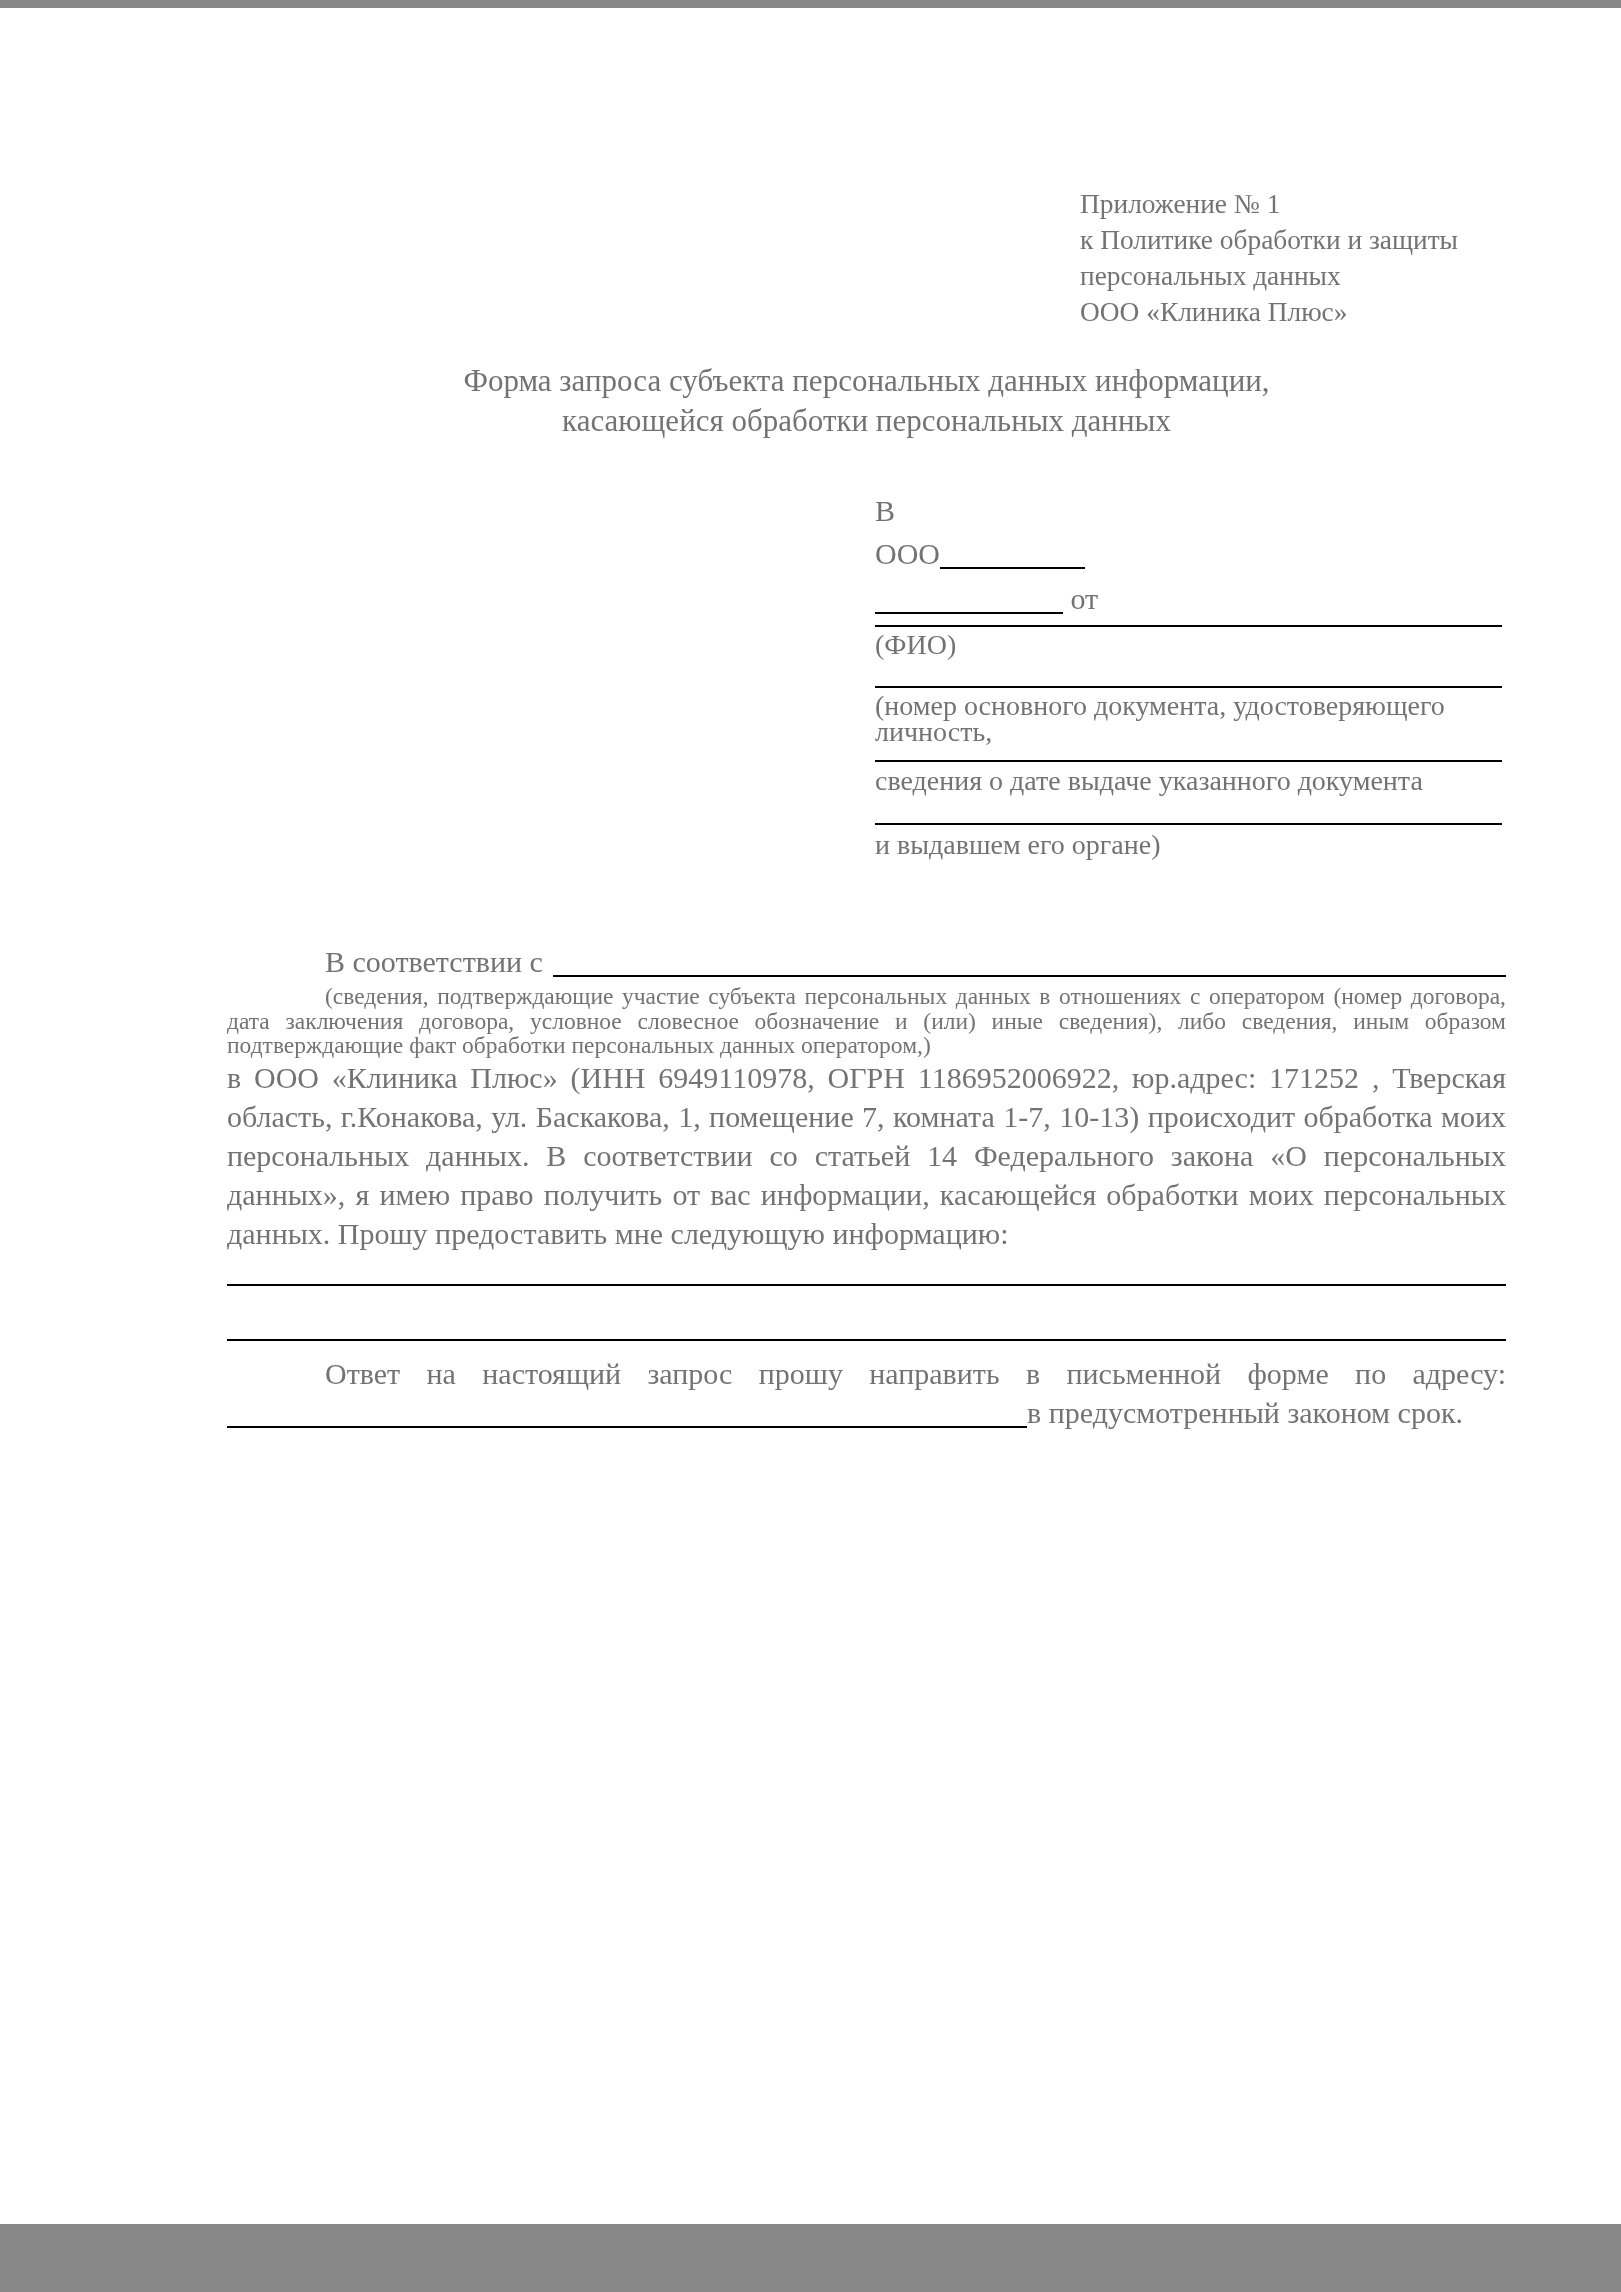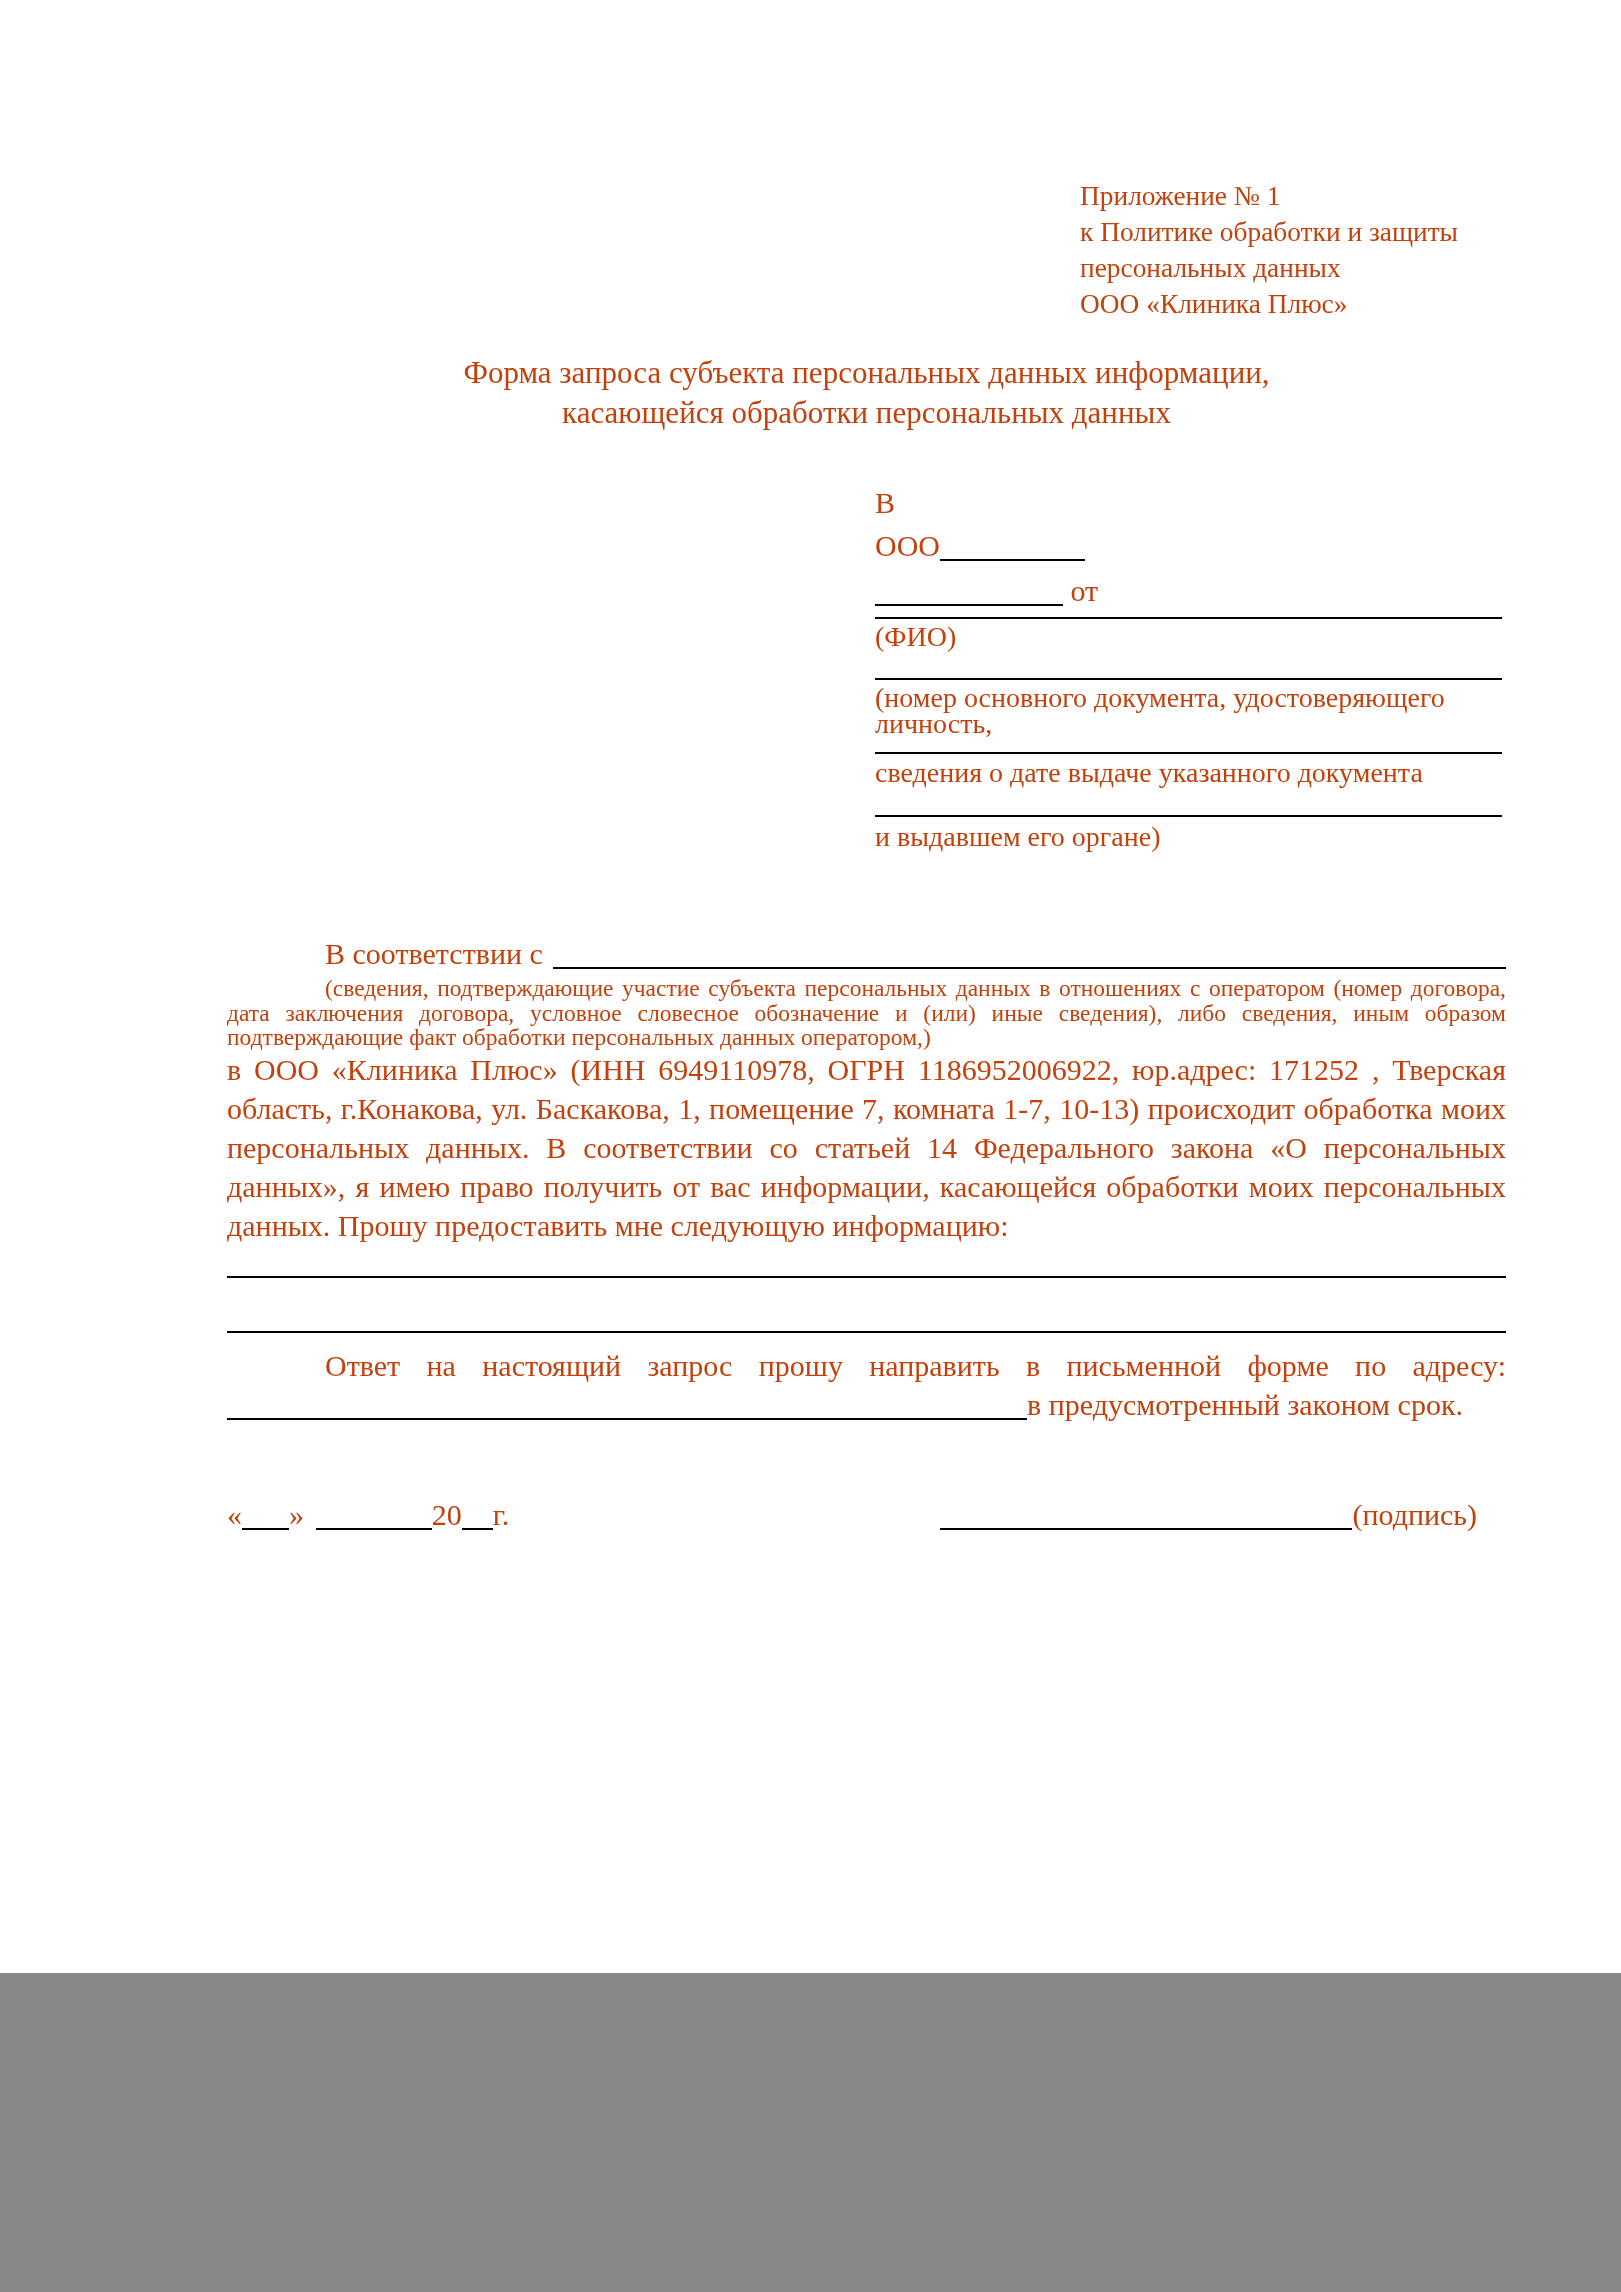--- a/index.html
+++ b/index.html
@@ -1,21 +1,21 @@
 <!DOCTYPE html>
 <html><head>
 <meta charset="utf-8">
 <style>
   html,body { margin:0; padding:0; background:#888; }
   .page {
     position:relative;
-    width:1621px; height:1973px;
-    margin:0 auto;
+    width:1621px; height:2216px;
+    margin:8px auto;
     background:#ffffff;
-    color:#c2410c;
+    color:#737373;
     font-family:"Liberation Serif", serif;
     overflow:hidden;
   }
   
   .appendix { position:absolute; left:1080px; top:178px; font-size:27.4px; line-height:36px; }
   
   .doc-title { position:absolute; left:227px; top:353px; width:1279px;
                text-align:center; font-weight:normal; font-size:31px; line-height:40px; }
   
   .addr { position:absolute; left:875px; top:0; width:627px; font-size:30px; }
@@ -95,24 +95,16 @@
     <p class="bodytext">в ООО «Клиника Плюс» (ИНН 6949110978, ОГРН 1186952006922, юр.адрес: 171252 , Тверская область, г.Конакова, ул. Баскакова, 1, помещение 7, комната 1-7, 10-13) происходит обработка моих персональных данных. В соответствии со статьей 14 Федерального закона «О персональных данных», я имею право получить от вас информации, касающейся обработки моих персональных данных. Прошу предоставить мне следующую информацию:</p>
 
     <div class="blankline first"></div>
     <div class="blankline second"></div>
 
     <p class="reply">
       <span>Ответ на настоящий запрос прошу направить в письменной форме по адресу:</span>
       <span class="bl addr-blank"></span><span>в предусмотренный законом срок.</span>
     </p>
 
-    <div class="foot-row">
-      <span class="date-group">
-        <span>«</span><span class="bl day-blank"></span><span>»</span><span class="bl month-blank"></span><span>20</span><span class="bl year-blank"></span><span>г.</span>
-      </span>
-      <span class="sign-group">
-        <span class="bl sign-blank"></span><span>(подпись)</span>
-      </span>
-    </div>
 
   </div>
 </div>
 
 
 </body></html>

